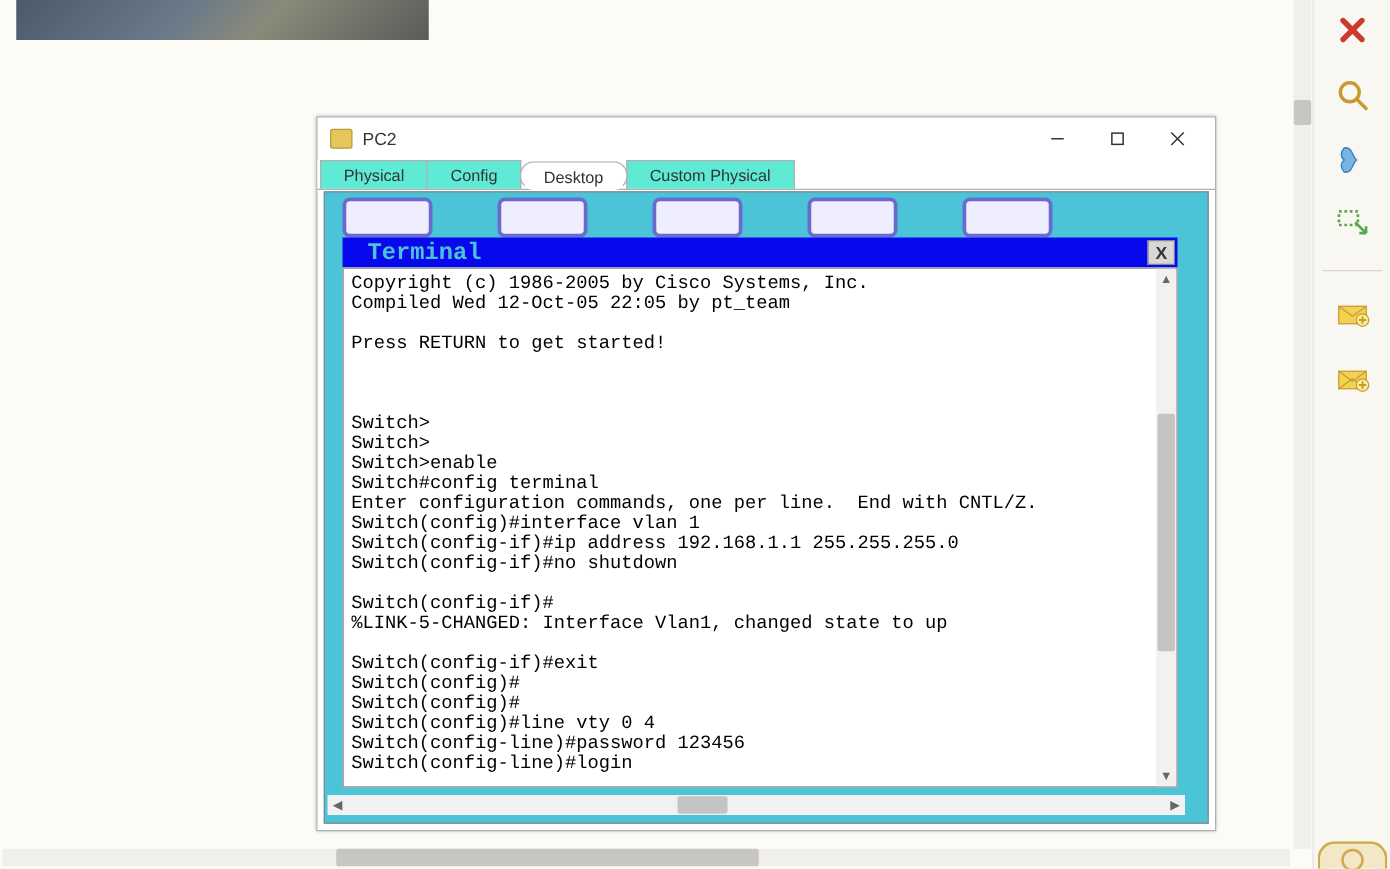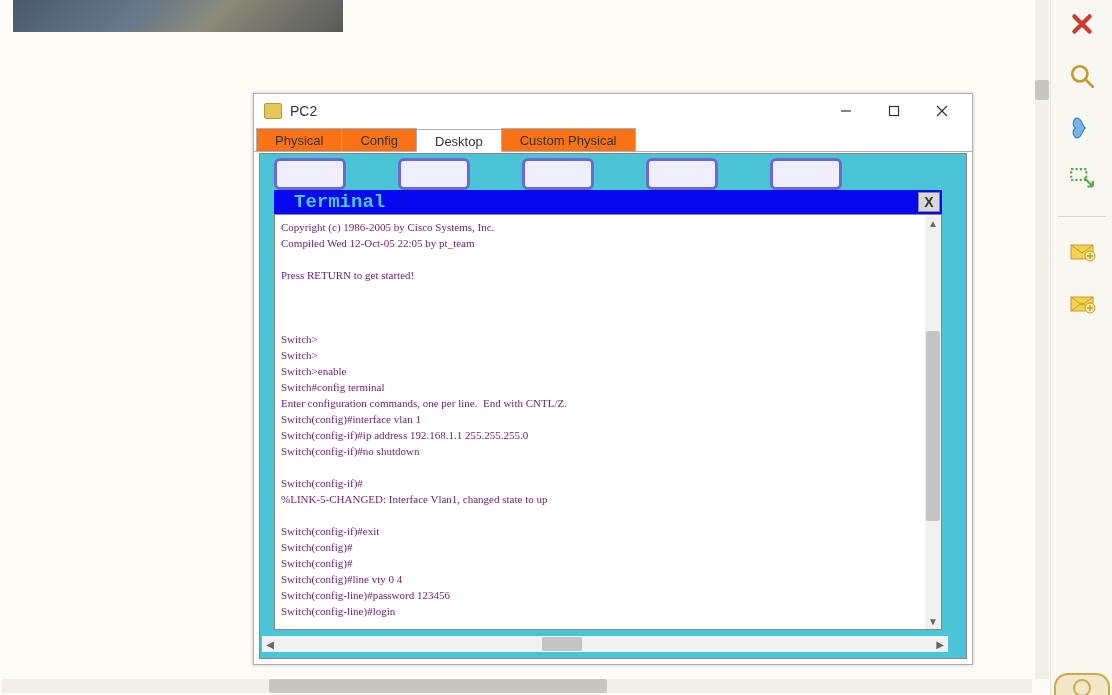--- a/index.html
+++ b/index.html
@@ -17,32 +17,32 @@
 .right-toolbar .sep { height: 1px; width: 48px; background: #d8d6ce; margin: 2px 0; }
 
 .pkt-window { position: absolute; top: 93px; left: 253px; width: 720px; height: 572px; background: #fff; border: 1px solid #b0b0b0; box-shadow: 0 0 3px rgba(0,0,0,.25);}
 .pkt-titlebar { height: 34px; display:flex; align-items:center; padding: 0 10px; gap: 8px;}
 .pkt-titlebar .title { font-size: 14px; color:#333; flex:1; }
 .pkt-titlebar .pc-icon { width:18px; height:16px; background: #e6c55a; border:1px solid #b79c3a; border-radius:2px; display:inline-block;}
 .win-ctrl { width: 40px; height: 28px; display:flex; align-items:center; justify-content:center; cursor:pointer;}
 .win-ctrl svg { width:12px; height:12px; }
 
 .pkt-tabs { height: 24px; background: #fff; display:flex; border-bottom:1px solid #b0b0b0; padding-left:2px;}
-.pkt-tab { padding: 4px 18px 0 18px; font-size: 13px; color:#333; border:1px solid transparent; border-bottom:none; background:#f97316; border-color:#b0b0b0; margin-right:-1px; position:relative; top:0px; cursor:pointer; }
-.pkt-tab.active { background:#fff; z-index:2; border-bottom:1px solid #fff; top:1px;}
+.pkt-tab { padding: 4px 18px 0 18px; font-size: 13px; color:#333; border:1px solid transparent; border-bottom:none; background:#5eead4; border-color:#b0b0b0; margin-right:-1px; position:relative; top:0px; cursor:pointer; }
+.pkt-tab.active { background:#fff; z-index:2; border-bottom:1px solid #fff; top:1px;border-radius:11px;}
 
 .desktop-area { position: absolute; top: 59px; left: 5px; right: 5px; bottom: 5px; background: #4ac4d6; border: 1px solid #888;}
 .desktop-apps { position:absolute; top:4px; left:14px; height:32px; display:flex; gap:52px;}
 .desktop-apps .app { width:72px; height:32px; background:#eef; border:3px solid #6a6acf; border-radius:6px;}
 
 .terminal-titlebar { position:absolute; top:36px; left:14px; right:24px; height:24px; background:#0808ee; color:#4ac4d6; display:flex; align-items:center; font-family: "Courier New", monospace; font-weight:bold; font-size:19px; padding-left:20px;}
 .terminal-titlebar .x { margin-left:auto; width:22px; height:20px; background:#d8d8d8; color:#333; font-family: sans-serif; display:flex; align-items:center; justify-content:center; border:1px solid #888; margin-right:2px; cursor:pointer; font-size:14px;}
 
 .terminal-body { position:absolute; top:60px; left:14px; right:24px; bottom:28px; background:#fff; border:1px solid #888;}
-.terminal-text { position:absolute; top:4px; left:6px; right:16px; bottom:2px; font-family:Liberation Serif, serif; font-size:11px; line-height:16px; color:#701a75; white-space:pre; overflow:hidden;}
+.terminal-text { position:absolute; top:4px; left:6px; right:16px; bottom:2px; font-family:Liberation Mono, monospace; font-size:15px; line-height:16px; color:#000000; white-space:pre; overflow:hidden;}
 .terminal-scroll-v { position:absolute; top:0; right:0; width:16px; bottom:0; background:#f1f1f1;}
 .terminal-scroll-v .thumb { position:absolute; top:116px; left:1px; width:14px; height:190px; background:#c4c4c4; border-radius:2px;}
 .terminal-scroll-v .arrow { position:absolute; left:0; width:16px; height:16px; display:flex; align-items:center; justify-content:center; color:#666; font-size:10px;}
 .terminal-scroll-v .arrow.up{ top:0;} .terminal-scroll-v .arrow.down{ bottom:0;}
 
 .desktop-scroll-h { position:absolute; bottom:6px; left:2px; right:2px; height:16px; background:#f1f1f1; display:flex; align-items:center;}
 .desktop-scroll-h .arrow { width:16px; height:16px; display:flex; align-items:center; justify-content:center; color:#666; font-size:10px; cursor:pointer;}
 .desktop-scroll-h .track { flex:1; height:16px; position:relative;}
 .desktop-scroll-h .thumb { position:absolute; top:1px; left:264px; width:40px; height:14px; background:#c4c4c4; border-radius:2px;}
 .desktop-scroll-h .endcap { width:16px; height:16px; background:#4ac4d6;}

